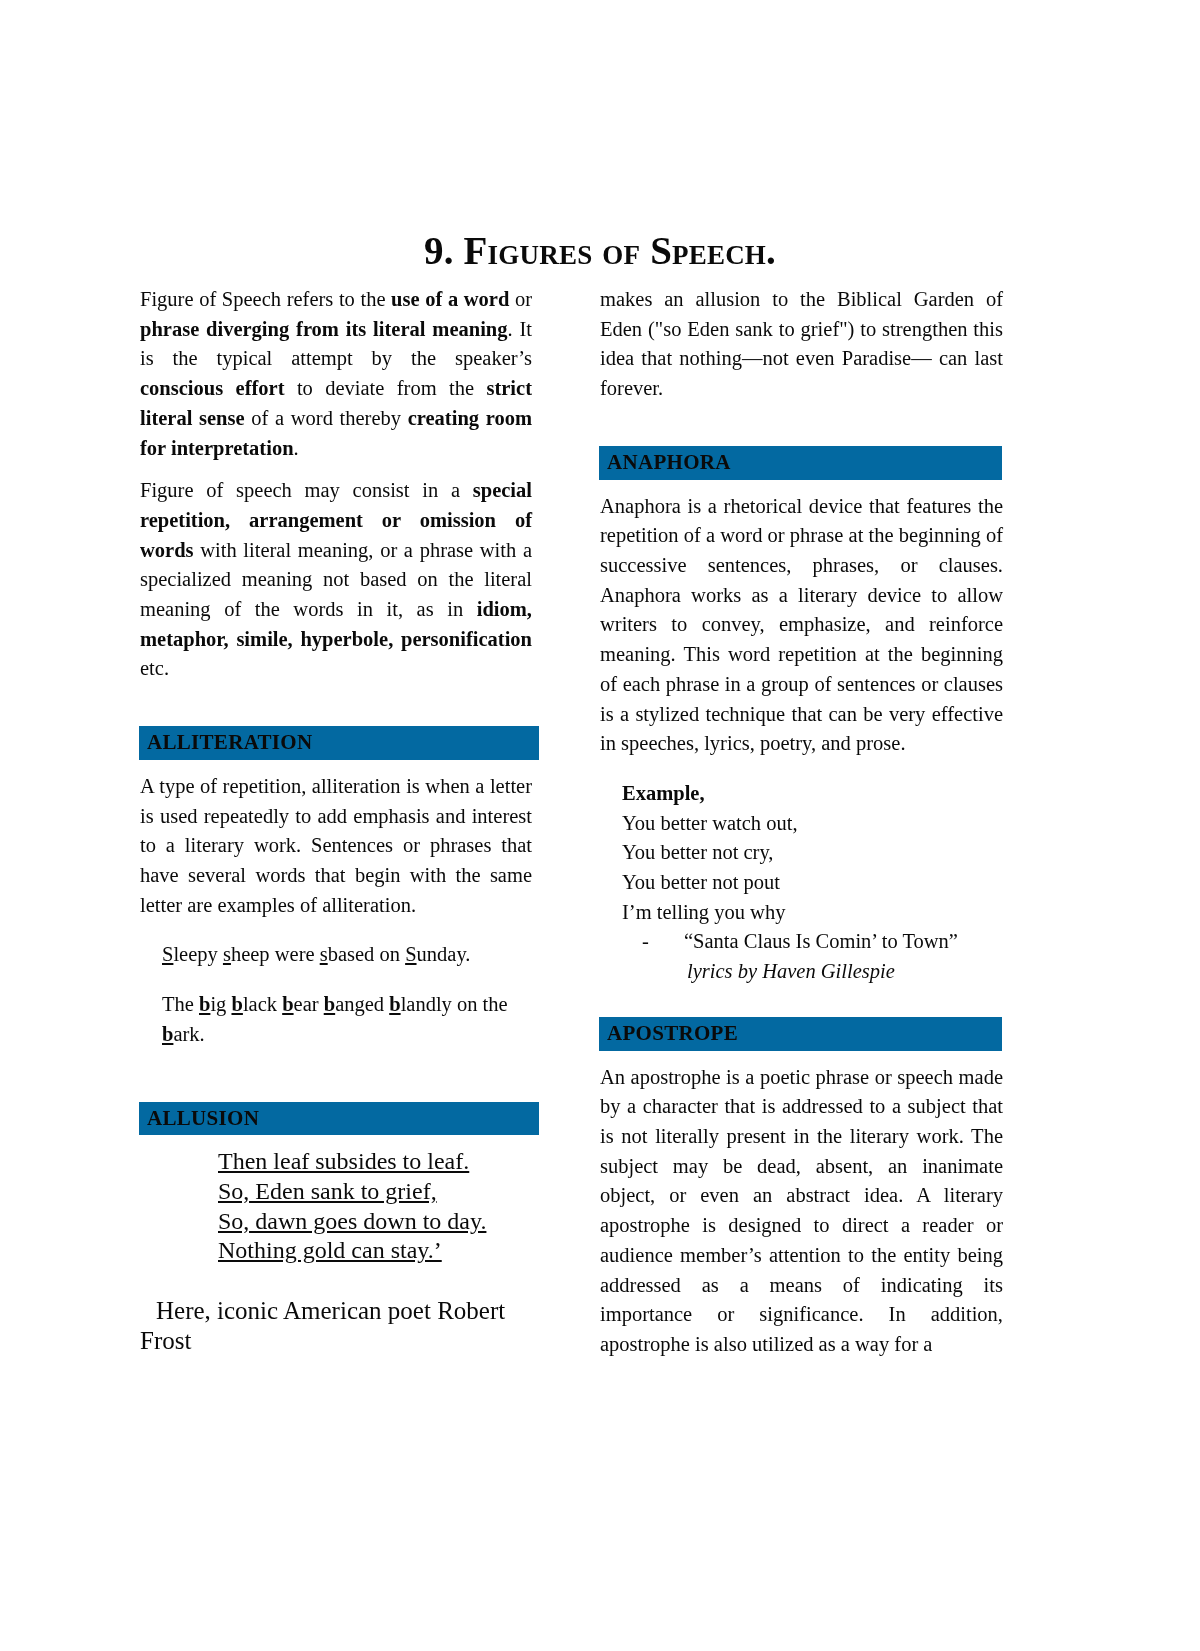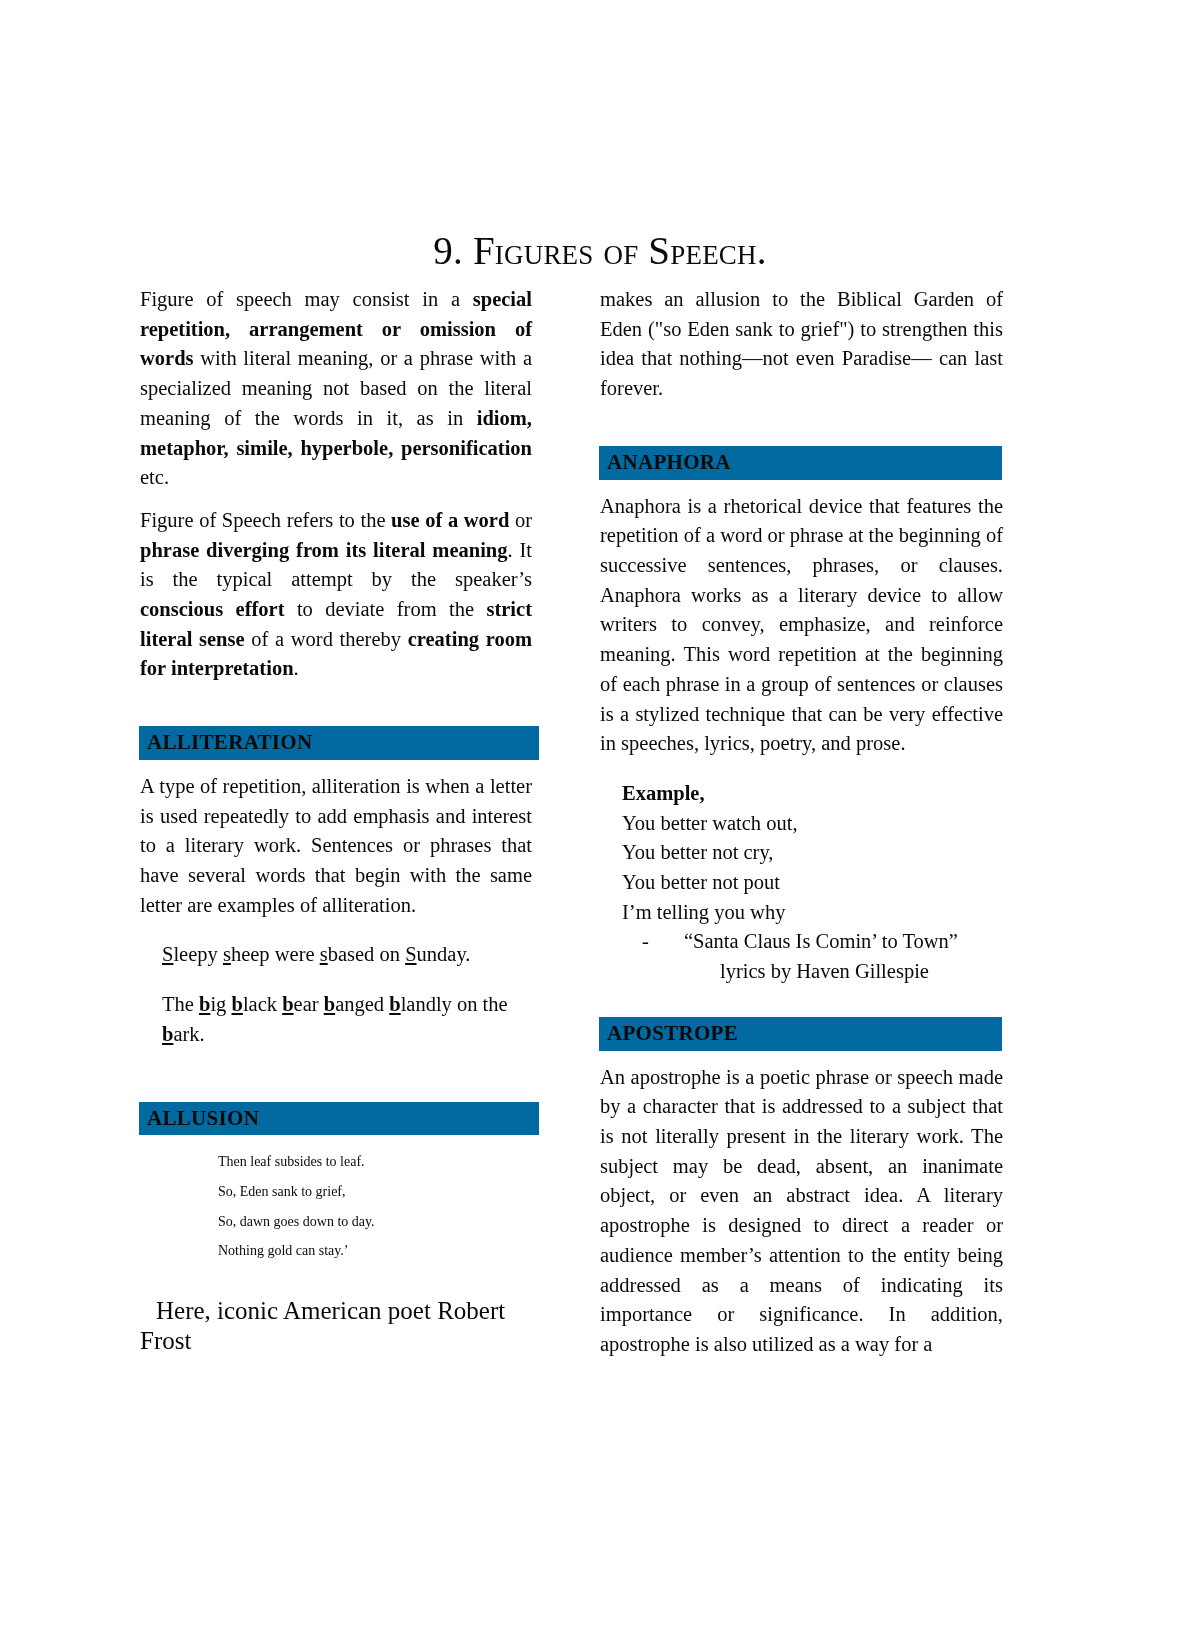--- a/index.html
+++ b/index.html
@@ -25,21 +25,21 @@
   }
 
   .title {
     position: absolute;
     left: 0;
     top: 205px;
     width: 1200px;
     text-align: center;
     box-sizing: border-box;
     font-size: 39px;
-    font-weight: normal;
+    font-weight: bold;
     letter-spacing: 0.2px;
     line-height: 1.05;
   }
   .title .smallcaps {
     font-variant: small-caps;
   }
 
   .col {
     position: absolute;
     top: 285px;
@@ -86,24 +86,25 @@
   .gap-xl { height: 52px; }
 
   .example-line {
     font-size: 20.5px;
     line-height: 29.7px;
     margin-left: 22px;
     text-align: left;
   }
 
   .verse {
-    font-size: 14px;
+    font-size: 24px;
     line-height: 29.7px;
     margin-left: 78px;
     text-align: left;
+    text-decoration: underline;
   }
 
   .ex-label {
     font-size: 20.5px;
     line-height: 29.7px;
     font-weight: bold;
     margin-left: 22px;
   }
 
   .cite-row {
@@ -114,23 +115,24 @@
   }
   .cite-dash {
     width: 42px;
     flex: 0 0 42px;
   }
   .cite-text {
     flex: 1 1 auto;
     text-align: justify;
   }
   .cite-cont {
-    margin-left: 120px;
-    font-size: 20.5px;
-    line-height: 29.7px;
+    margin-left: 87px;
+    font-size: 20.5px;
+    line-height: 29.7px;
+    font-style: italic;
   }
 
   .closing {
     font-size: 25px;
     line-height: 29.7px;
     text-indent: 16px;
     text-align: left;
   }
 
   b, strong { font-weight: bold; }
@@ -141,23 +143,23 @@
 
 <div class="page">
 
   <h1 class="title">
     <span>9.</span>
     <span class="smallcaps">Figures of Speech.</span>
   </h1>
 
   <div class="col col-left">
 
+    <p class="body"><span>Figure of Speech refers to the </span><b>use of a word</b><span> or </span><b>phrase diverging from its literal meaning</b><span>. It is the typical attempt by the speaker’s </span><b>conscious effort</b><span> to deviate from the </span><b>strict literal sense</b><span> of a word thereby </span><b>creating room for interpretation</b><span>.</span></p>
+
     <p class="body"><span>Figure of speech may consist in a </span><b>special repetition, arrangement or omission of words</b><span> with literal meaning, or a phrase with a specialized meaning not based on the literal meaning of the words in it, as in </span><b>idiom, metaphor, simile, hyperbole, personification</b><span> etc.</span></p>
-
-    <p class="body"><span>Figure of Speech refers to the </span><b>use of a word</b><span> or </span><b>phrase diverging from its literal meaning</b><span>. It is the typical attempt by the speaker’s </span><b>conscious effort</b><span> to deviate from the </span><b>strict literal sense</b><span> of a word thereby </span><b>creating room for interpretation</b><span>.</span></p>
 
     <div class="gap-l"></div>
 
     <div class="sect-head left-head">ALLITERATION</div>
 
     <div class="gap-xs"></div>
 
     <p class="body">A type of repetition, alliteration is when a letter is used repeatedly to add emphasis and interest to a literary work. Sentences or phrases that have several words that begin with the same letter are examples of alliteration.</p>
 
     <div class="gap-s"></div>

